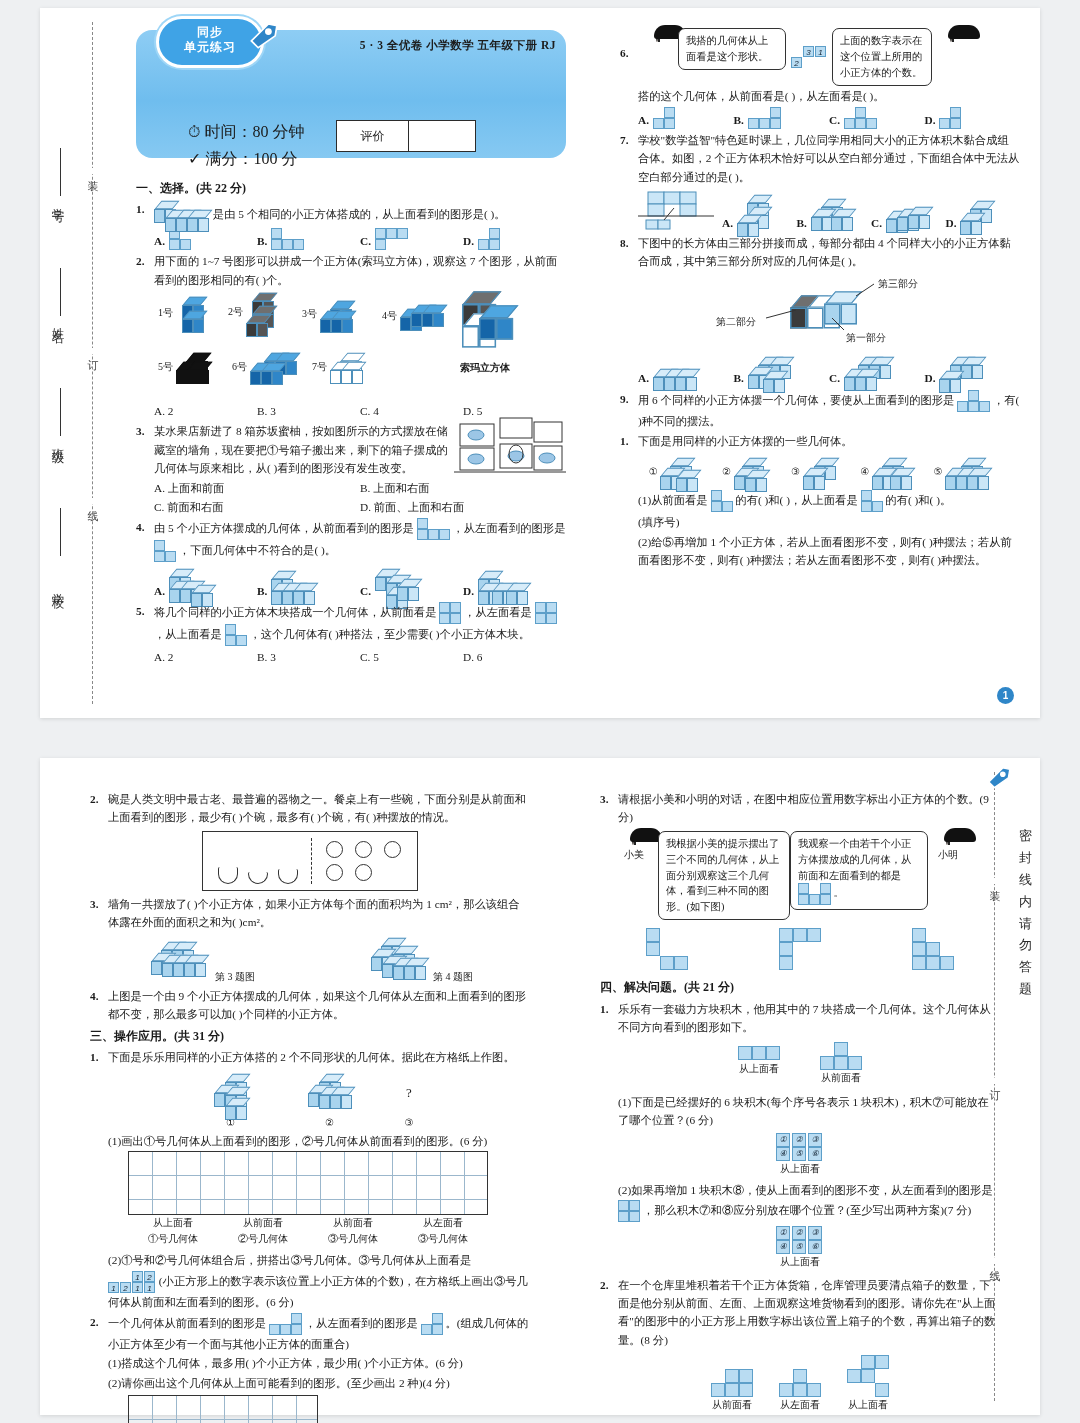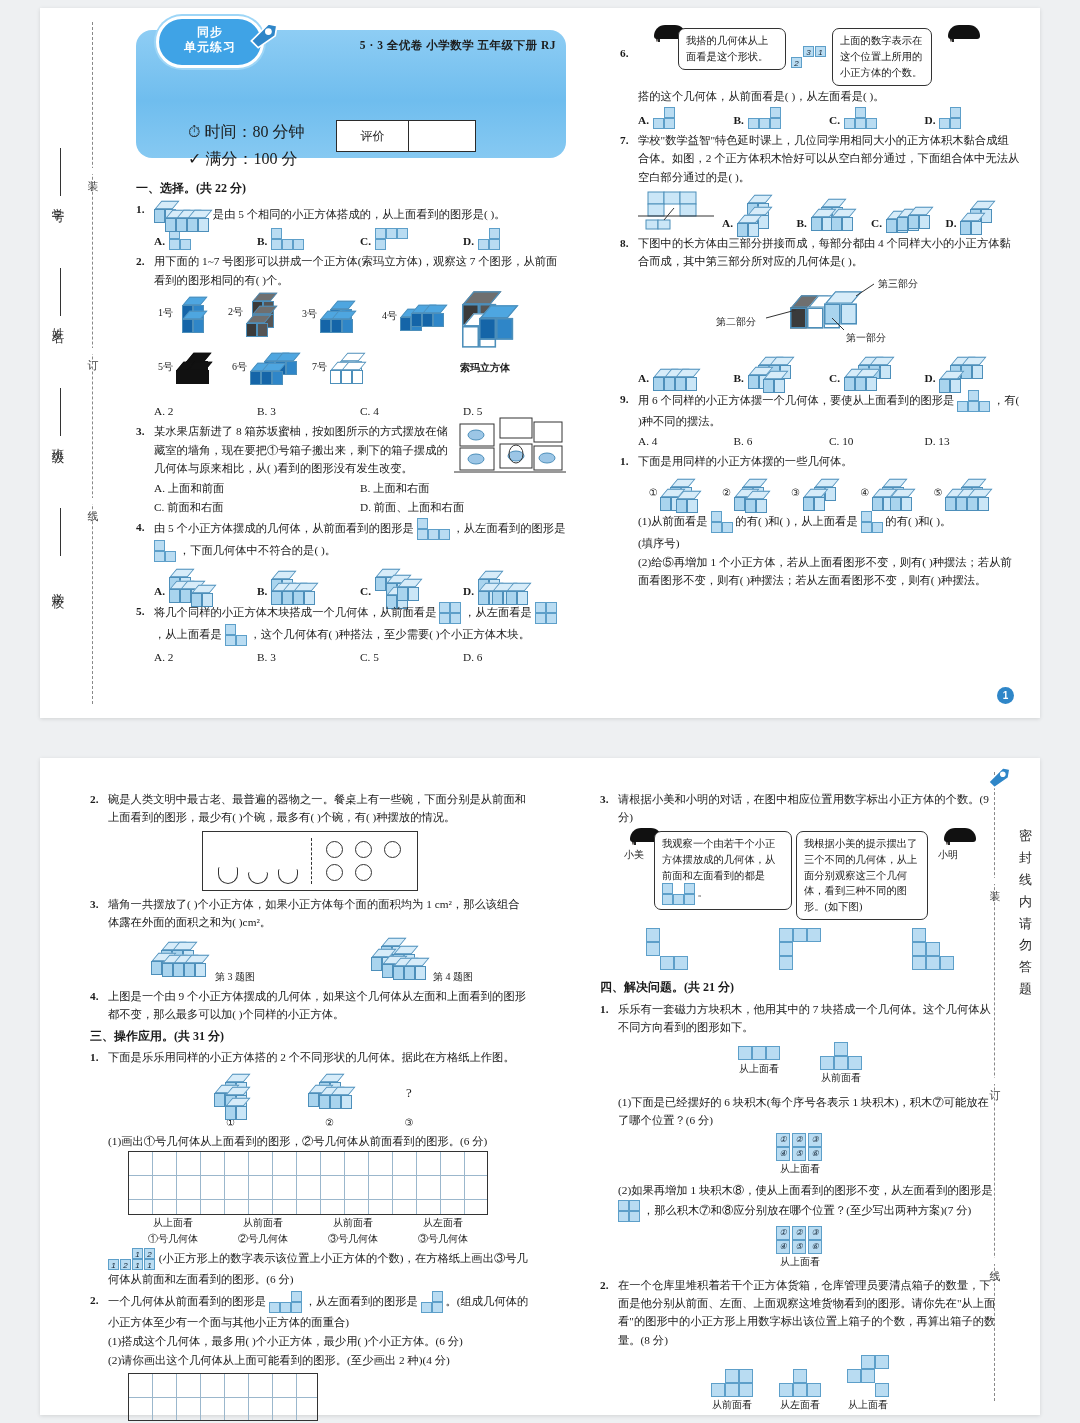--- a/index.html
+++ b/index.html
@@ -939,26 +939,20 @@
       <span class="g" style="grid-template-columns:repeat(3,11px)">
           <i class="e"></i>
           <i></i>
           <i class="e"></i>
           <i></i>
           <i></i>
           <i></i>
         </span>
       <span>，有(     )种不同的摆法。</span>
     </div>
-    <div class="opts">
-      <div>A. 4</div>
-      <div>B. 6</div>
-      <div>C. 10</div>
-      <div>D. 13</div>
-    </div>
 
     <div class="q">
       <span class="num">1.</span>
       <span>下面是用同样的小正方体摆的一些几何体。</span>
     </div>
     <div style="display:flex; justify-content:space-around; padding:6px 18px 2px">
       <span><span class="tiny">①</span>
         <span class="iso" style="width:40px;height:30px">
           <span class="cube" style="left:10px;top:0">
               <span class="top"></span>
@@ -1254,20 +1248,21 @@
         <div>从前面看</div>
         <div>从左面看</div>
       </div>
       <div class="gp-labels" style="width:360px">
         <div>①号几何体</div>
         <div>②号几何体</div>
         <div>③号几何体</div>
         <div>③号几何体</div>
       </div>
     </div>
+    <div class="sub" style="margin-top:4px">(2)①号和②号几何体组合后，拼搭出③号几何体。③号几何体从上面看是</div>
     <div class="sub">
       <span style="display:inline-block;vertical-align:middle">
         <span class="g num" style="grid-template-columns:repeat(4,12px)">
           <i class="e"></i>
             <i class="e"></i>
             <i>1</i>
             <i>2</i>
           <i>1</i>
             <i>2</i>
             <i>1</i>
@@ -1309,33 +1304,33 @@
     <div class="q">
       <span class="num">3.</span>
       <span>请根据小美和小明的对话，在图中相应位置用数字标出小正方体的个数。(9 分)</span>
     </div>
     <div style="display:flex; align-items:flex-start; padding-left:14px; margin-top:4px">
       <span class="person">
         <span class="head"><span class="hair"></span></span>
         <span class="body"></span>
         <span style="display:block">小美</span>
       </span>
+      <span class="bubble" style="width:132px; margin-left:4px">我根据小美的提示摆出了三个不同的几何体，从上面分别观察这三个几何体，看到三种不同的图形。(如下图)</span>
       <span class="bubble" style="width:138px">
         <span>我观察一个由若干个小正方体摆放成的几何体，从前面和左面看到的都是</span>
         <span class="g" style="grid-template-columns:repeat(3,11px)">
             <i></i>
             <i class="e"></i>
             <i></i>
             <i></i>
             <i></i>
             <i></i>
           </span>
         <span>。</span>
       </span>
-      <span class="bubble" style="width:132px; margin-left:4px">我根据小美的提示摆出了三个不同的几何体，从上面分别观察这三个几何体，看到三种不同的图形。(如下图)</span>
       <span class="person">
         <span class="head"><span class="hair"></span></span>
         <span class="body"></span>
         <span style="display:block">小明</span>
       </span>
     </div>
     <div style="display:flex; justify-content:space-around; margin:8px 0">
       <span class="g lg" style="grid-template-columns:repeat(3,14px)">
           <i></i>
           <i class="e"></i>

